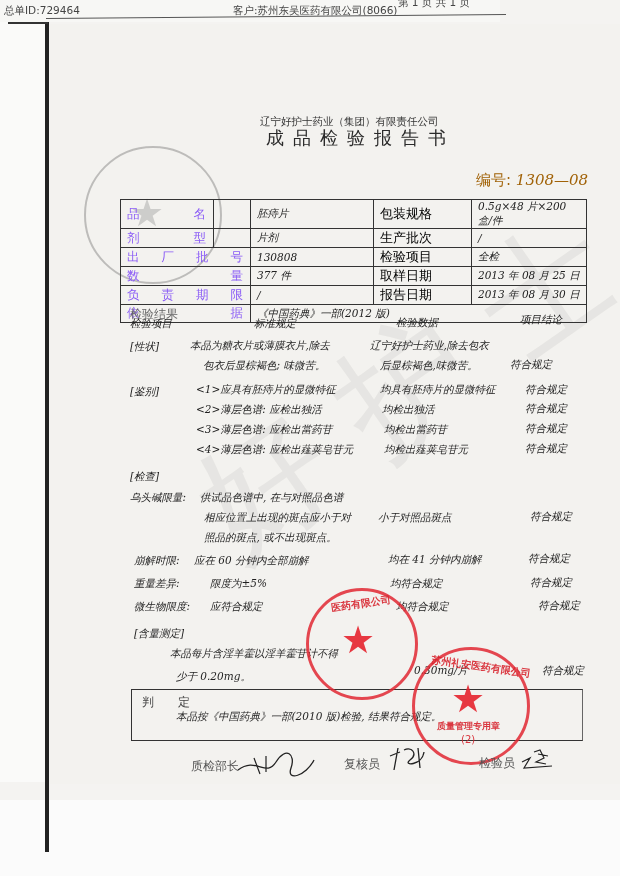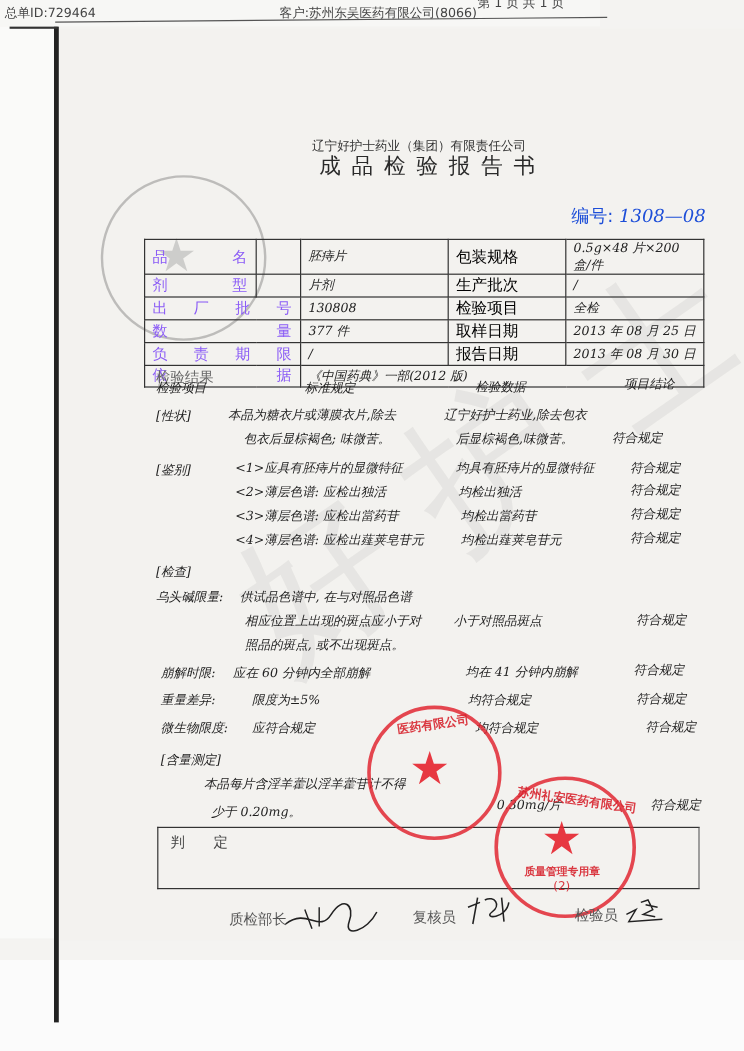--- a/index.html
+++ b/index.html
@@ -24,21 +24,21 @@
   .left-topline { position: absolute; left: 8px; top: 22px; width: 40px; height: 2px; background: #333; }
   .page {
     position: absolute; left: 50px; top: 24px; width: 570px; height: 760px;
     background: #f3f2ef;
   }
   .bottom {
     position: absolute; left: 0; top: 800px; width: 620px; height: 76px; background: #fbfbfb;
   }
   .company { left: 260px; top: 115px; font-size: 10.5px; font-family: "DejaVu Serif", serif; color: #333; }
   .title { left: 266px; top: 126px; font-size: 18px; letter-spacing: 9px; font-family: Liberation Sans, sans-serif; color: #2a2a2a; font-weight: normal; }
-  .docno { left: 476px; top: 171px; font-size: 15px; color: #1d4ed8; }
+  .docno { left: 476px; top: 171px; font-size: 15px; color: #a16207; }
   .docno .val { font-style: italic; font-family: "DejaVu Serif", serif; }
 
   table.info {
     position: absolute; left: 120px; top: 199px; width: 467px;
     border-collapse: collapse; font-size: 12.5px;
   }
   table.info td { border: 1px solid #333; height: 16px; padding: 0 6px; color: #333; }
   table.info td.lbl { width: 80px; letter-spacing: 1px; text-align: justify; text-align-last: justify; color: #8b5cf6; }
   table.info td.val { width: 110px; font-style: italic; font-family: "DejaVu Serif", serif; font-size: 10.5px; color: #222; }
   table.info td.lbl2 { width: 85px; color: #000000; font-size: 13px; }
@@ -187,20 +187,21 @@
 <div class="hw" style="left:538px; top:599px;">符合规定</div>
 
 <div class="hw" style="left:134px; top:627px;">[含量测定]</div>
 <div class="hw" style="left:170px; top:647px;">本品每片含淫羊藿以淫羊藿苷计不得</div>
 <div class="hw" style="left:176px; top:670px;">少于 0.20mg。</div>
 <div class="hw" style="left:414px; top:664px;">0.30mg/片</div>
 <div class="hw" style="left:542px; top:664px;">符合规定</div>
 
 <div class="judge-box">
   <div class="judge-label">判　定</div>
+  <div class="hw judge-text">本品按《中国药典》一部(2010 版)检验, 结果符合规定。</div>
 </div>
 
 <div class="stamp stamp-red1">
   <span class="star" style="left:32px; top:30px;">★</span>
   <span class="stamp-text" style="left:22px; top:6px; font-size:10px; transform:rotate(-8deg);">医药有限公司</span>
 </div>
 <div class="stamp stamp-red2">
   <span class="star" style="left:36px; top:30px;">★</span>
   <span class="stamp-text" style="left:16px; top:10px; font-size:10px; transform:rotate(8deg);">苏州礼安医药有限公司</span>
   <span class="stamp-text" style="left:22px; top:70px; font-size:9px;">质量管理专用章</span>

